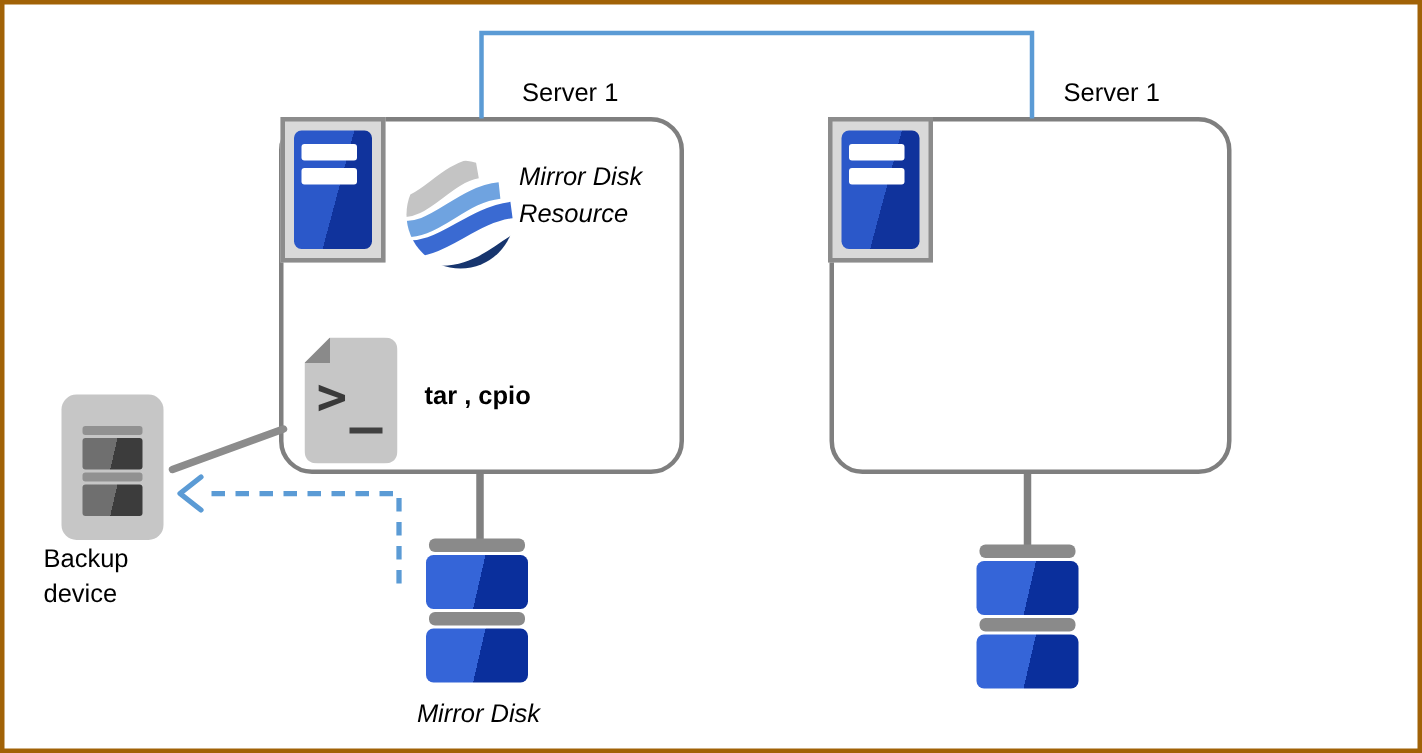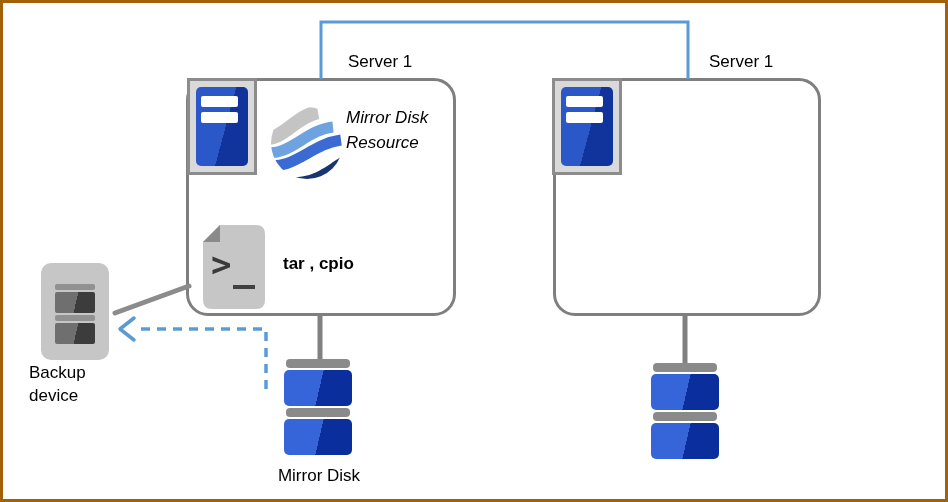--- a/index.html
+++ b/index.html
@@ -147,21 +147,21 @@
     <div class="bd-block"></div>
   </div>
   <div class="node-label wrap-label" style="left:26px;top:358px;width:92px;">Backup device</div>
 
   <div class="disk-stack" style="left:281px;top:356px;">
     <div class="disk-cap"></div>
     <div class="disk-block"></div>
     <div class="disk-cap"></div>
     <div class="disk-block"></div>
   </div>
-  <div class="node-label" style="left:266px;top:461px;width:100px;text-align:center;">Mirror Disk</div>
+  <div class="node-label" style="left:266px;top:461px;width:100px;text-align:center;font-style:italic;">Mirror Disk</div>
 
   <div class="disk-stack" style="left:648px;top:360px;">
     <div class="disk-cap"></div>
     <div class="disk-block"></div>
     <div class="disk-cap"></div>
     <div class="disk-block"></div>
   </div>
 
 </div>
 

